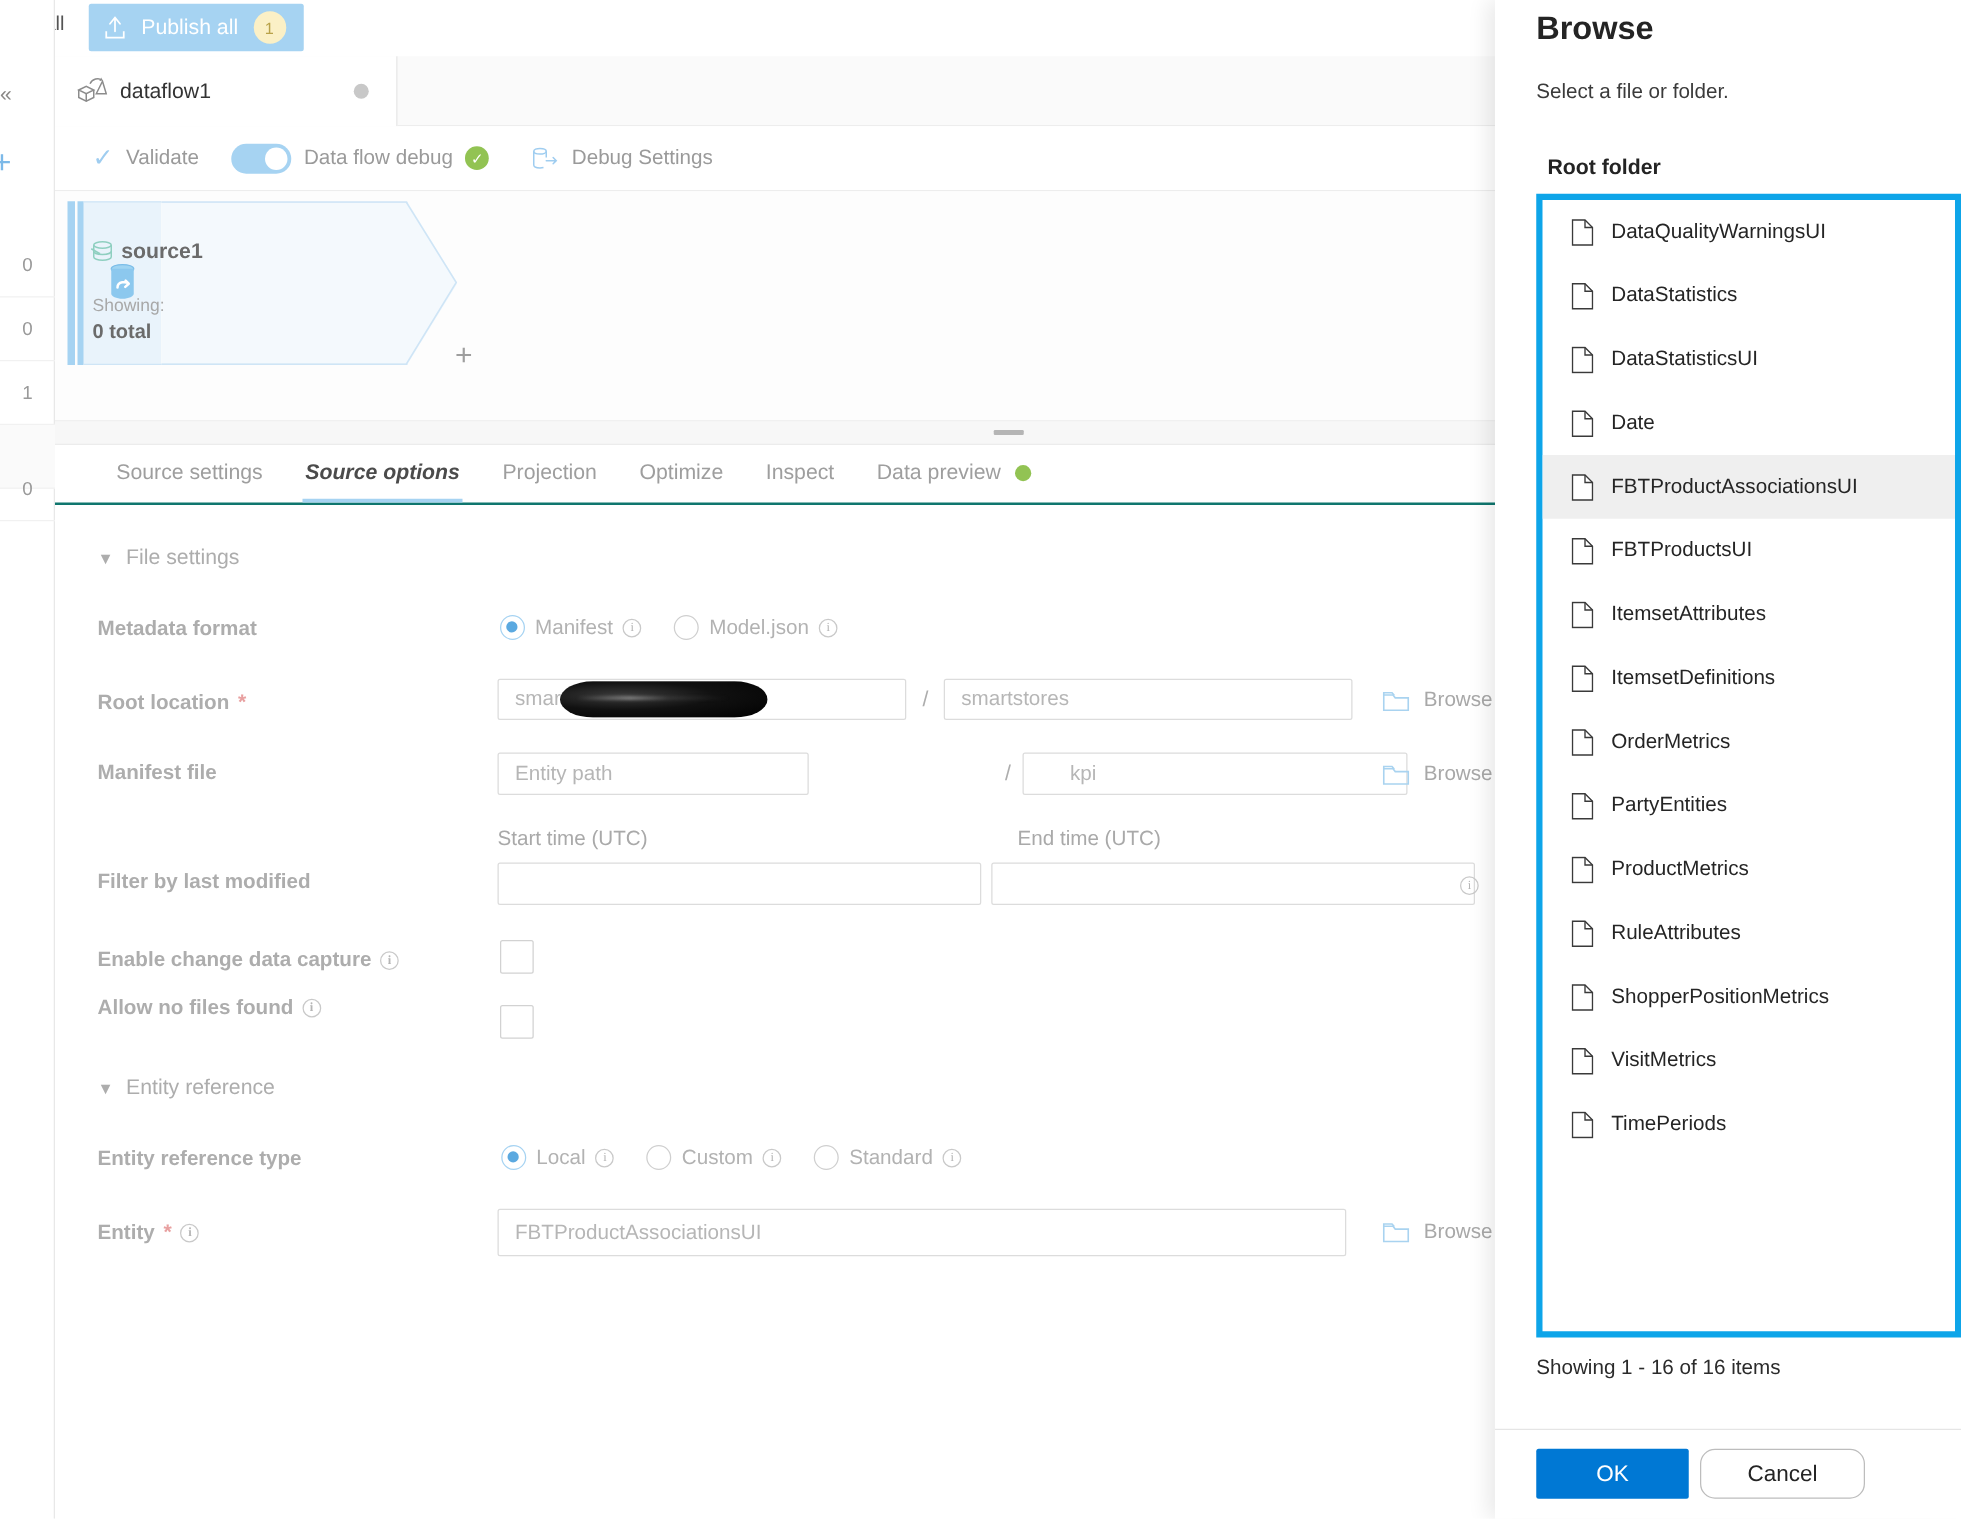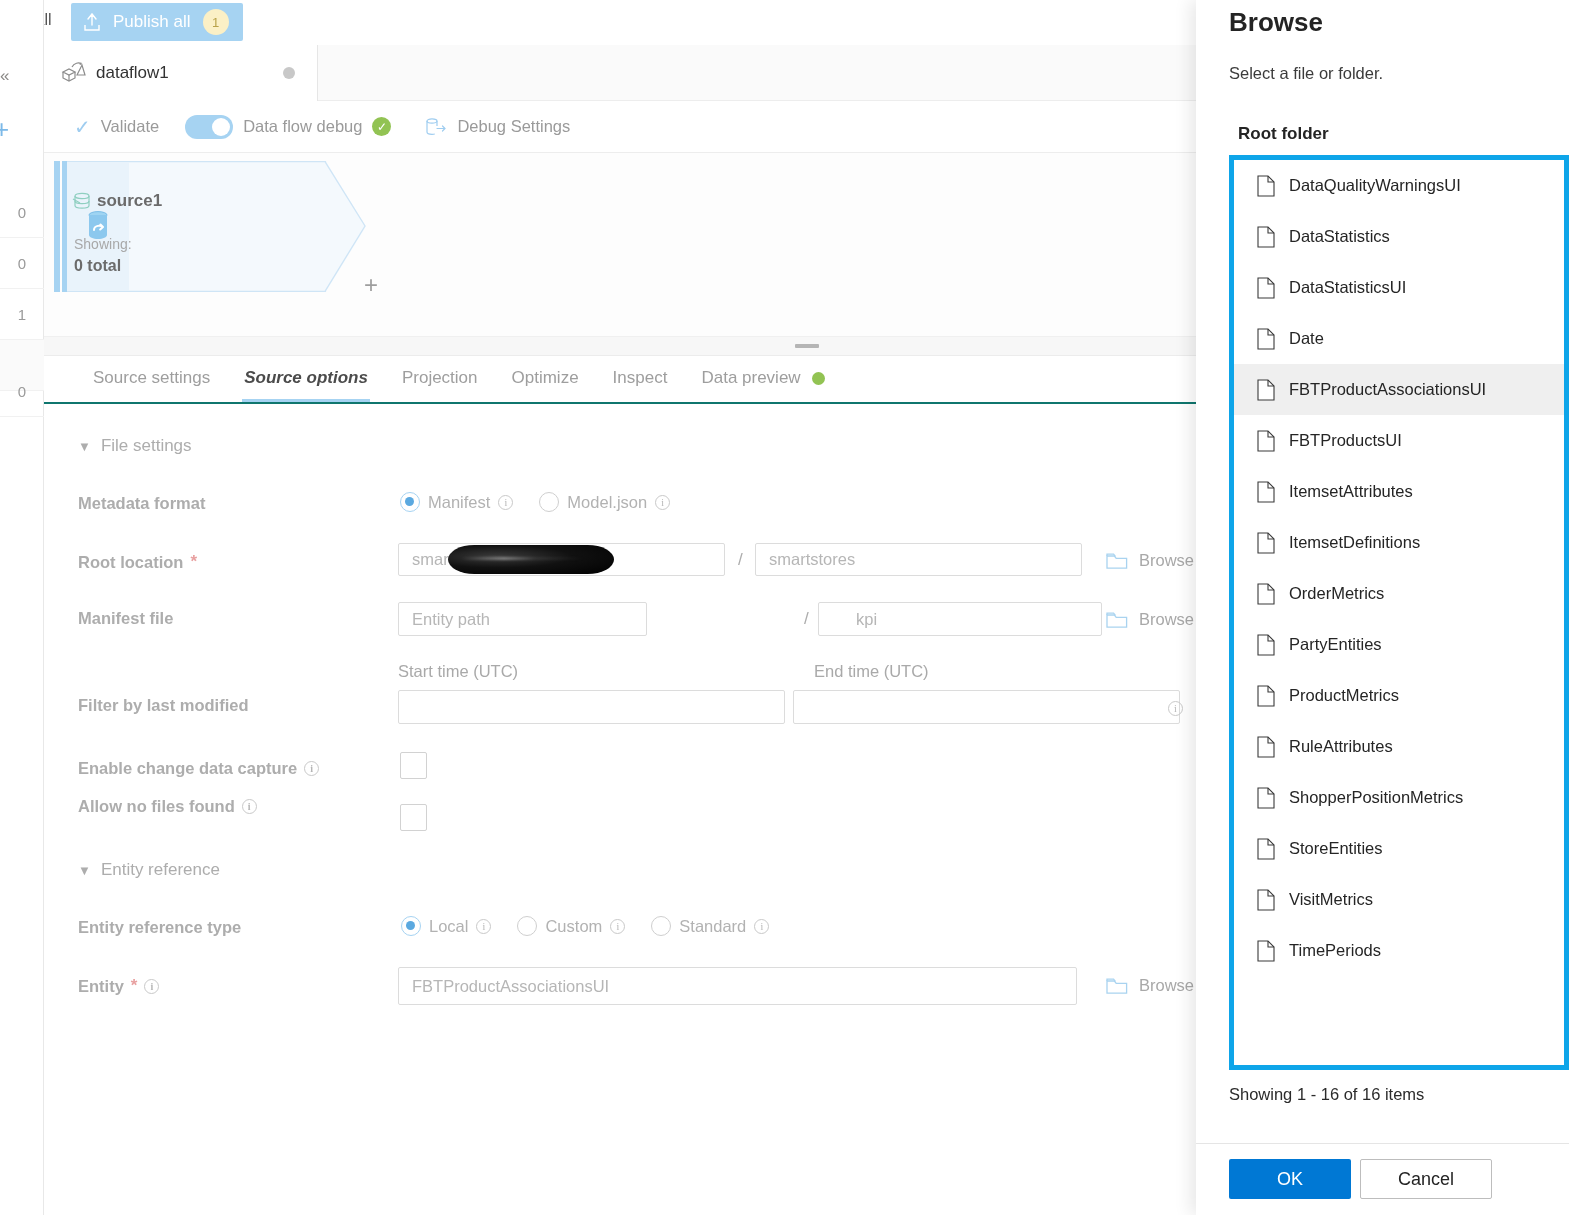--- a/index.html
+++ b/index.html
@@ -275,21 +275,21 @@
     position: absolute; left: 0; right: 0; bottom: 0; height: 72px;
     border-top: 1px solid #e5e5e5; background: #ffffff;
   }
   .btn-ok {
     position: absolute; left: 33px; top: 15px; width: 122px; height: 40px;
     background: #0078d4; color: #ffffff; border: none; border-radius: 2px;
     font-size: 18px; font-family: "Liberation Sans", sans-serif; cursor: default;
   }
   .btn-cancel {
     position: absolute; left: 164px; top: 15px; width: 132px; height: 40px;
-    background: #ffffff; color: #242424; border: 1px solid #bdbdbd; border-radius: 2px;
+    background: #ffffff; color: #242424; border: 1px solid #bdbdbd; border-radius: 12px;
     font-size: 18px; font-family: "Liberation Sans", sans-serif; cursor: default;
   }
 </style>
 </head>
 <body>
 
 <div id="root">
 
   <div class="left-sliver">
     <div class="sliver-collapse">«</div>
@@ -470,21 +470,21 @@
       <span>Browse</span>
     </div>
 
     <div class="frow-label" style="left:34px; top:205px;">
       <span>Manifest file</span>
     </div>
     <div class="tbox" style="left:354px; top:198px; width:249px; height:34px;">
       <span>Entity path</span>
     </div>
     <div class="slash" style="left:760px; top:205px;">/</div>
-    <div class="tbox" style="left:774px; top:198px; width:284px; height:34px;padding-left:37px;">
+    <div class="tbox" style="left:774px; top:198px; width:308px; height:34px;padding-left:37px;">
       <span>kpi</span>
     </div>
     <div class="browse-link" style="left:1062px; top:206px;">
       <span>
         <svg class="folder-ico" viewBox="0 0 22 18">
             <path d="M1 4 L1 16.2 L20.6 16.2 L20.6 6.3 L10.2 6.3 L8.4 4 Z" fill="none" stroke="#a9d3f0" stroke-width="1.3"></path>
             <path d="M1 4 L1 2.2 L7.6 2.2 L9.4 4.3" fill="none" stroke="#a9d3f0" stroke-width="1.3"></path>
           </svg>
       </span>
       <span>Browse</span>
@@ -684,29 +684,20 @@
           </span>
           <span>ShopperPositionMetrics</span>
         </div>
         <div class="file-item">
           <span>
             <svg class="file-ico" viewBox="0 0 18 22">
               <path d="M1 1 L11 1 L17 7 L17 21 L1 21 Z" fill="#ffffff" stroke="#3a3a3a" stroke-width="1.1"></path>
               <path d="M11 1 L11 7 L17 7" fill="none" stroke="#3a3a3a" stroke-width="1.1"></path>
             </svg>
           </span>
-          <span>StoreEntities</span>
-        </div>
-        <div class="file-item">
-          <span>
-            <svg class="file-ico" viewBox="0 0 18 22">
-              <path d="M1 1 L11 1 L17 7 L17 21 L1 21 Z" fill="#ffffff" stroke="#3a3a3a" stroke-width="1.1"></path>
-              <path d="M11 1 L11 7 L17 7" fill="none" stroke="#3a3a3a" stroke-width="1.1"></path>
-            </svg>
-          </span>
           <span>VisitMetrics</span>
         </div>
         <div class="file-item">
           <span>
             <svg class="file-ico" viewBox="0 0 18 22">
               <path d="M1 1 L11 1 L17 7 L17 21 L1 21 Z" fill="#ffffff" stroke="#3a3a3a" stroke-width="1.1"></path>
               <path d="M11 1 L11 7 L17 7" fill="none" stroke="#3a3a3a" stroke-width="1.1"></path>
             </svg>
           </span>
           <span>TimePeriods</span>

